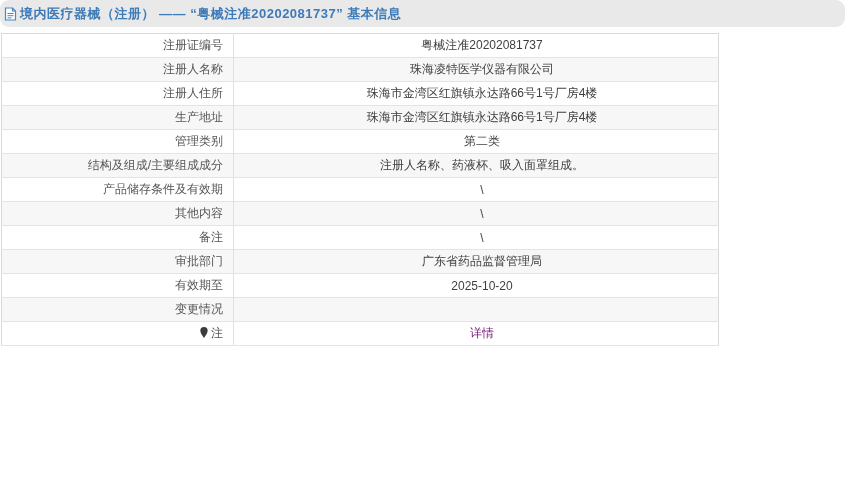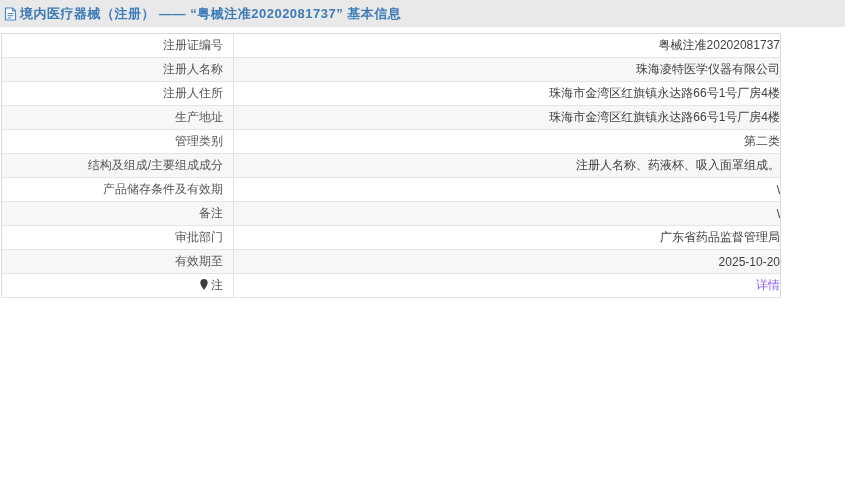--- a/index.html
+++ b/index.html
@@ -9,36 +9,37 @@
     font-family: "Liberation Sans", "DejaVu Sans", sans-serif;
     overflow: hidden;
   }
   .header {
     height: 27px;
     margin-right: 5px;
     background: #e9e9e9;
     display: flex;
     align-items: center;
     padding-left: 4px;
+    border-radius: 9px;
   }
   .header .doc-icon {
     display: inline-flex;
     margin-right: 3px;
     margin-top: 1px;
   }
   .header .title {
     color: #3d7ab8;
     font-size: 13px;
     font-weight: bold;
     letter-spacing: 0.5px;
     white-space: nowrap;
   }
   table.info {
     margin: 6px 7px 0 1px;
-    width: 780px;
+    width: 718px;
     border-collapse: collapse;
     border: 1px solid #d9d9d9;
     table-layout: fixed;
   }
   table.info tr { background: #ffffff; }
   table.info tr:nth-child(even) { background: #f7f7f7; }
   table.info td {
     height: 24px;
     border-bottom: 1px solid #e4e4e4;
     font-size: 12px;
@@ -46,27 +47,27 @@
   }
   td.label {
     width: 232px;
     text-align: right;
     padding-right: 10px;
     color: #555555;
     border-right: 1px solid #e0e0e0;
     white-space: nowrap;
   }
   td.value {
-    text-align: right;
+    text-align: center;
     padding-left: 12px;
     color: #3f3f3f;
     white-space: nowrap;
   }
   td.value a {
-    color: #8b5cf6;
+    color: #701a75;
     text-decoration: none;
     cursor: pointer;
   }
   .pin {
     display: inline-flex;
     vertical-align: -2px;
     margin-right: 2px;
   }
 </style>
 </head>
@@ -109,30 +110,38 @@
     </tr>
     <tr>
       <td class="label">结构及组成/主要组成成分</td>
       <td class="value">注册人名称、药液杯、吸入面罩组成。</td>
     </tr>
     <tr>
       <td class="label">产品储存条件及有效期</td>
       <td class="value">\</td>
     </tr>
     <tr>
+      <td class="label">其他内容</td>
+      <td class="value">\</td>
+    </tr>
+    <tr>
       <td class="label">备注</td>
       <td class="value">\</td>
     </tr>
     <tr>
       <td class="label">审批部门</td>
       <td class="value">广东省药品监督管理局</td>
     </tr>
     <tr>
       <td class="label">有效期至</td>
       <td class="value">2025-10-20</td>
+    </tr>
+    <tr>
+      <td class="label">变更情况</td>
+      <td class="value"></td>
     </tr>
     <tr>
       <td class="label">
         <span class="pin">
           <svg width="10" height="13" viewBox="0 0 12 15">
             <path d="M6 1a4.4 4.4 0 0 1 4.4 4.4C10.4 8.6 6 14 6 14S1.6 8.6 1.6 5.4A4.4 4.4 0 0 1 6 1z" fill="#3c3c3c"></path>
           </svg>
         </span><span>注</span>
       </td>
       <td class="value">

